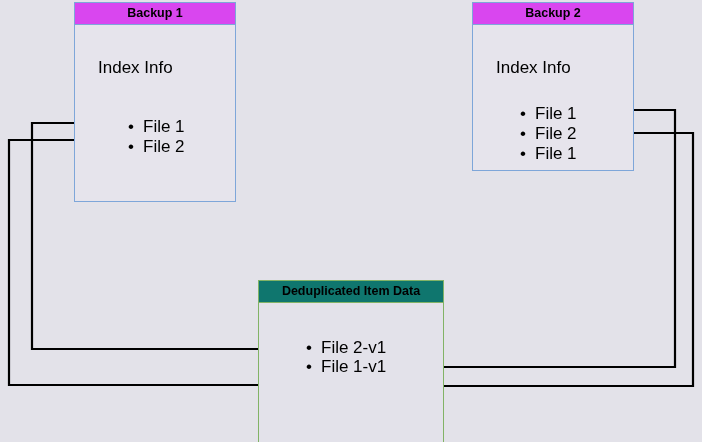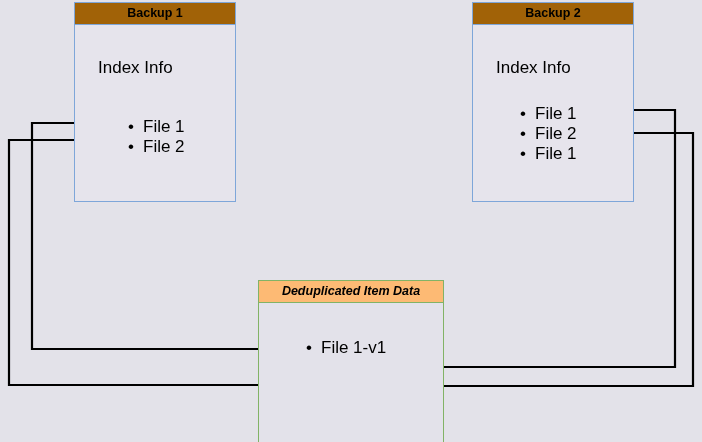--- a/index.html
+++ b/index.html
@@ -37,27 +37,26 @@
   .node.dedup  { border-color: #82b366; background: #e3e2ea; }
 
   .node-title {
     box-sizing: border-box;
     height: 22px;
     line-height: 20px;
     text-align: center;
     font-size: 12.5px;
     font-weight: bold;
     color: #000000;
-    background: #a16207;
+    background: #d946ef;
     border-bottom: 1.6px solid #7ea6d9;
   }
   .node.dedup .node-title {
-    background: #fdba74;
+    background: #0f766e;
     border-bottom: 1.6px solid #82b366;
-    font-style: italic;
   }
   .node-body {
     position: relative;
     height: calc(100% - 22px);
   }
   .index-label {
     position: absolute;
     font-size: 17px;
     color: #000000;
     white-space: nowrap;
@@ -117,34 +116,35 @@
     <div class="node-title">Backup 1</div>
     <div class="node-body">
       <span class="index-label" style="left:23px; top:33px;">Index Info</span>
       <ul class="file-list" style="left:53px; top:92px;">
         <li>File 1</li>
         <li>File 2</li>
       </ul>
     </div>
   </div>
 
-  <div class="node backup" style="left:472px; top:2px; width:162px; height:200px;">
+  <div class="node backup" style="left:472px; top:2px; width:162px; height:169px;">
     <div class="node-title">Backup 2</div>
     <div class="node-body">
       <span class="index-label" style="left:23px; top:33px;">Index Info</span>
       <ul class="file-list" style="left:47px; top:79px;">
         <li>File 1</li>
         <li>File 2</li>
         <li>File 1</li>
       </ul>
     </div>
   </div>
 
   <div class="node dedup" style="left:258px; top:280px; width:186px; height:165px;">
     <div class="node-title">Deduplicated Item Data</div>
     <div class="node-body">
       <ul class="file-list dedup-list" style="left:47px; top:35px;">
+        <li>File 2-v1</li>
         <li>File 1-v1</li>
       </ul>
     </div>
   </div>
 
 </div>
 
 </body></html>

